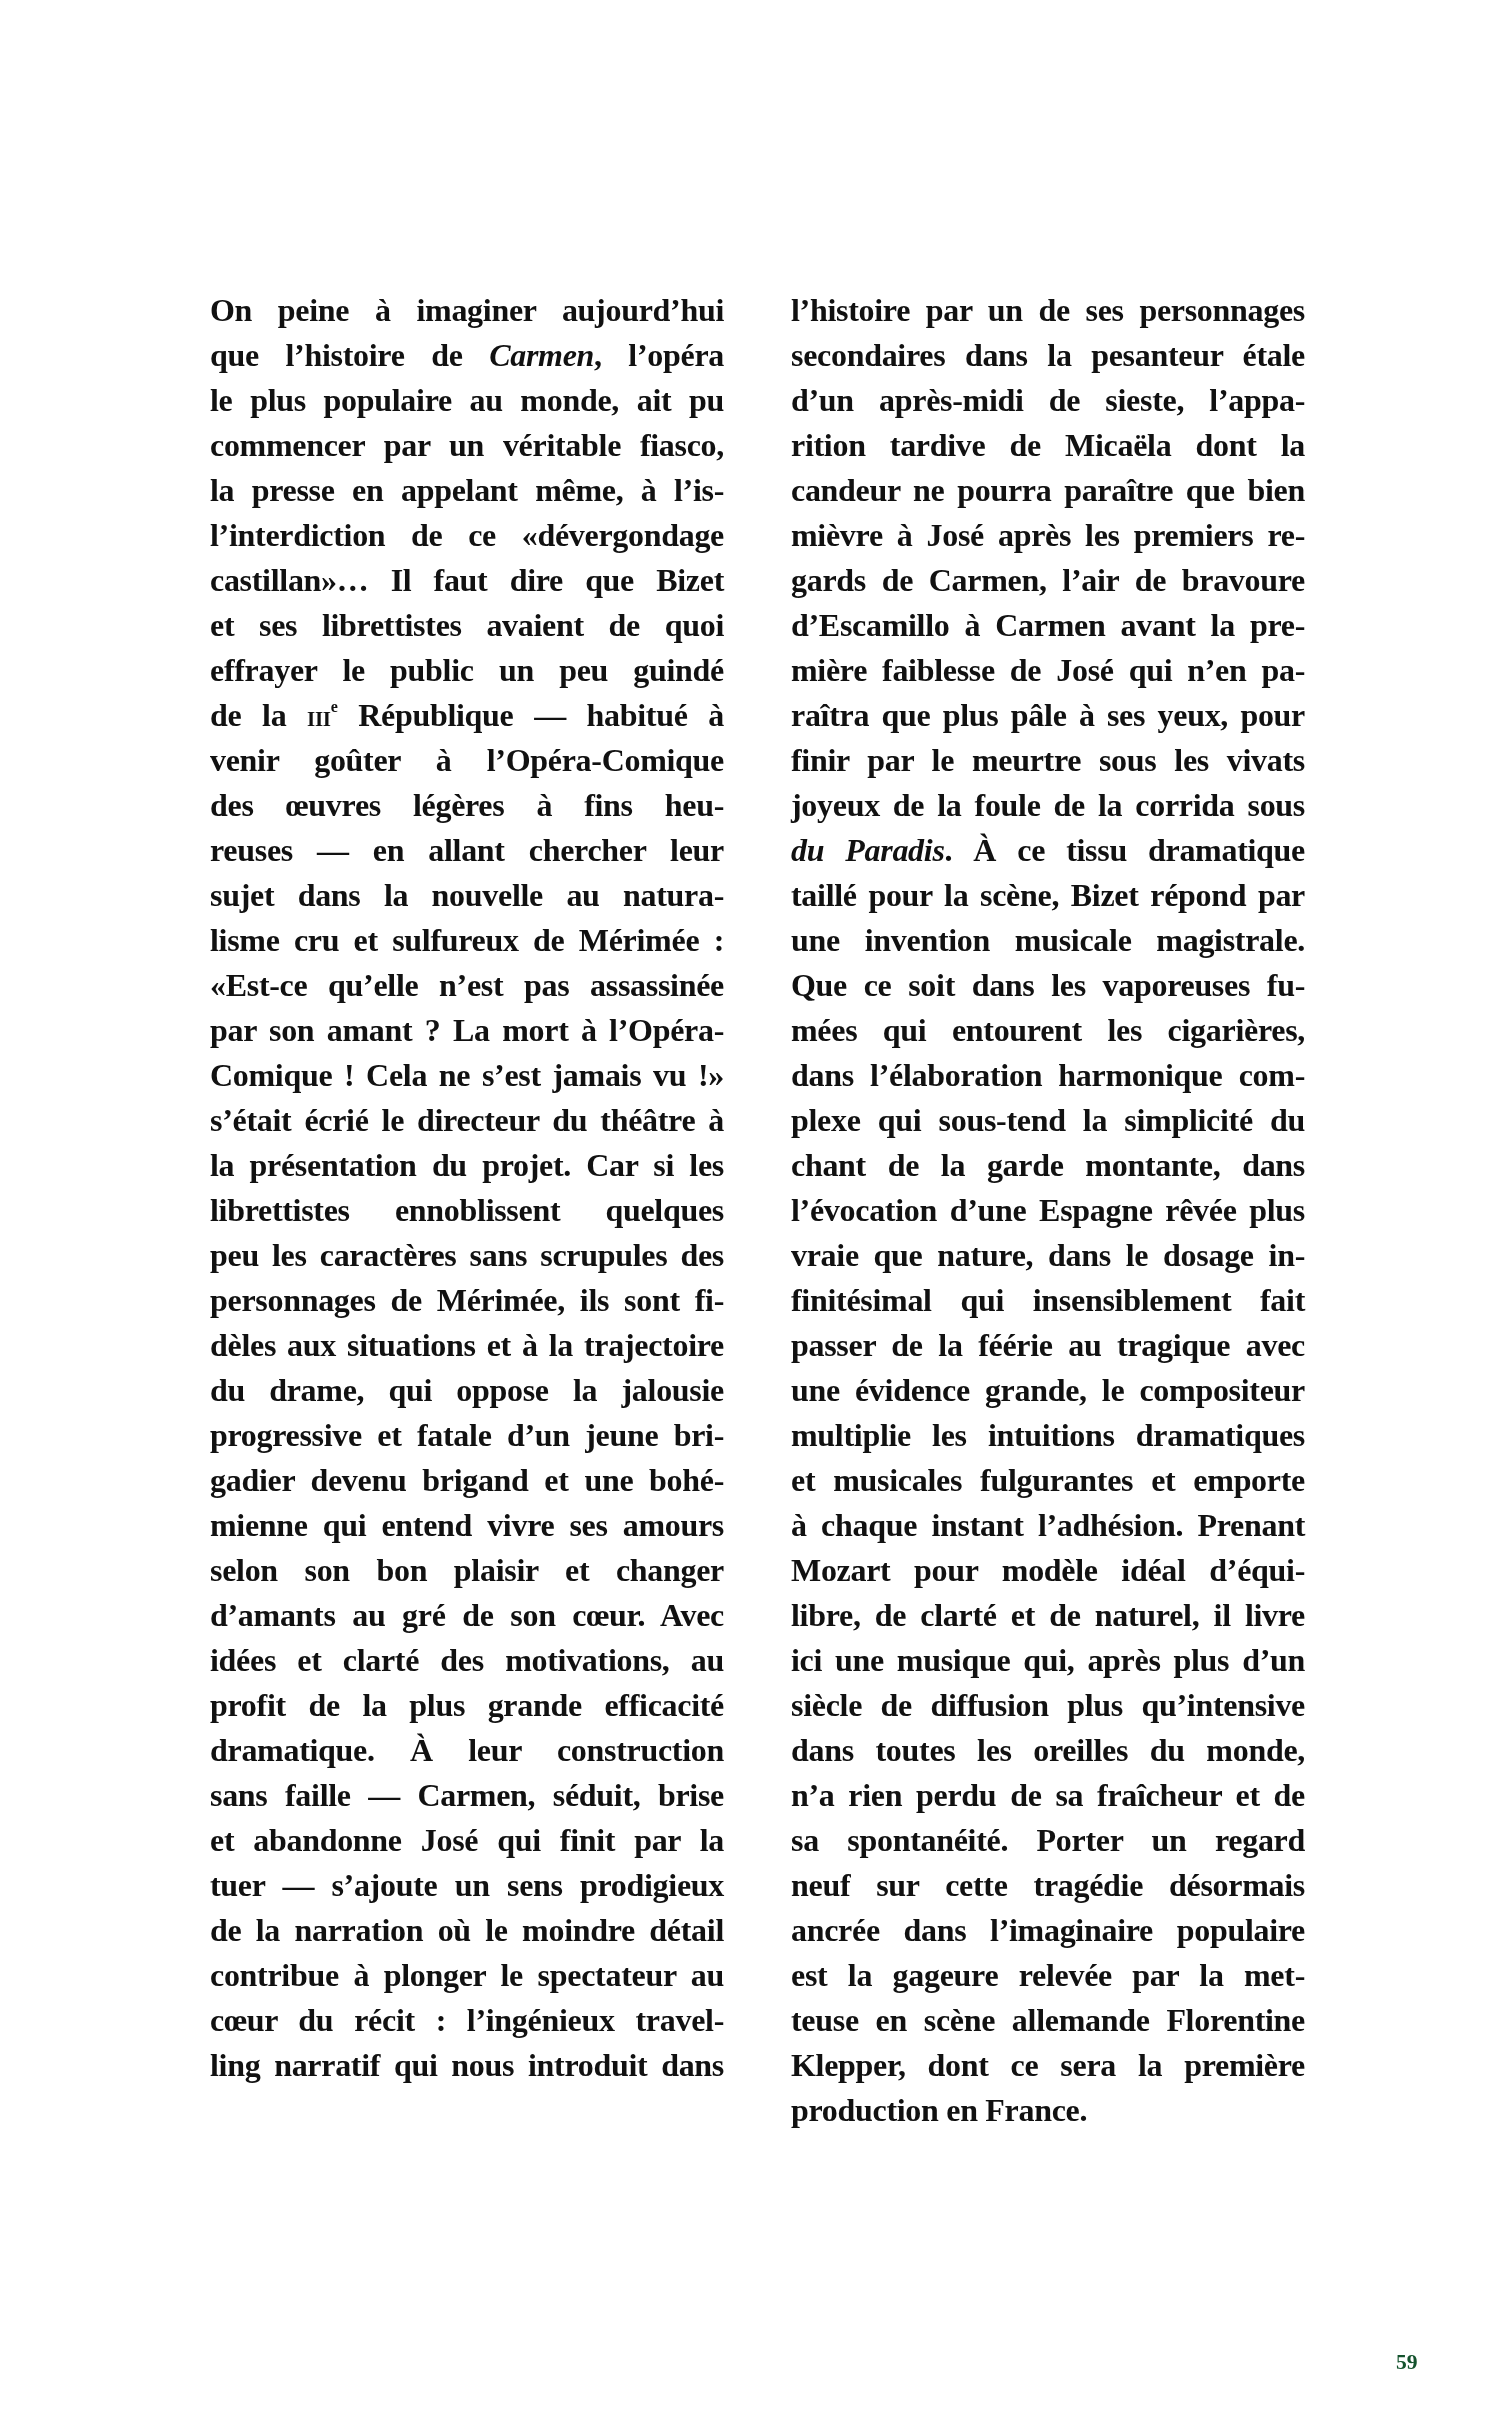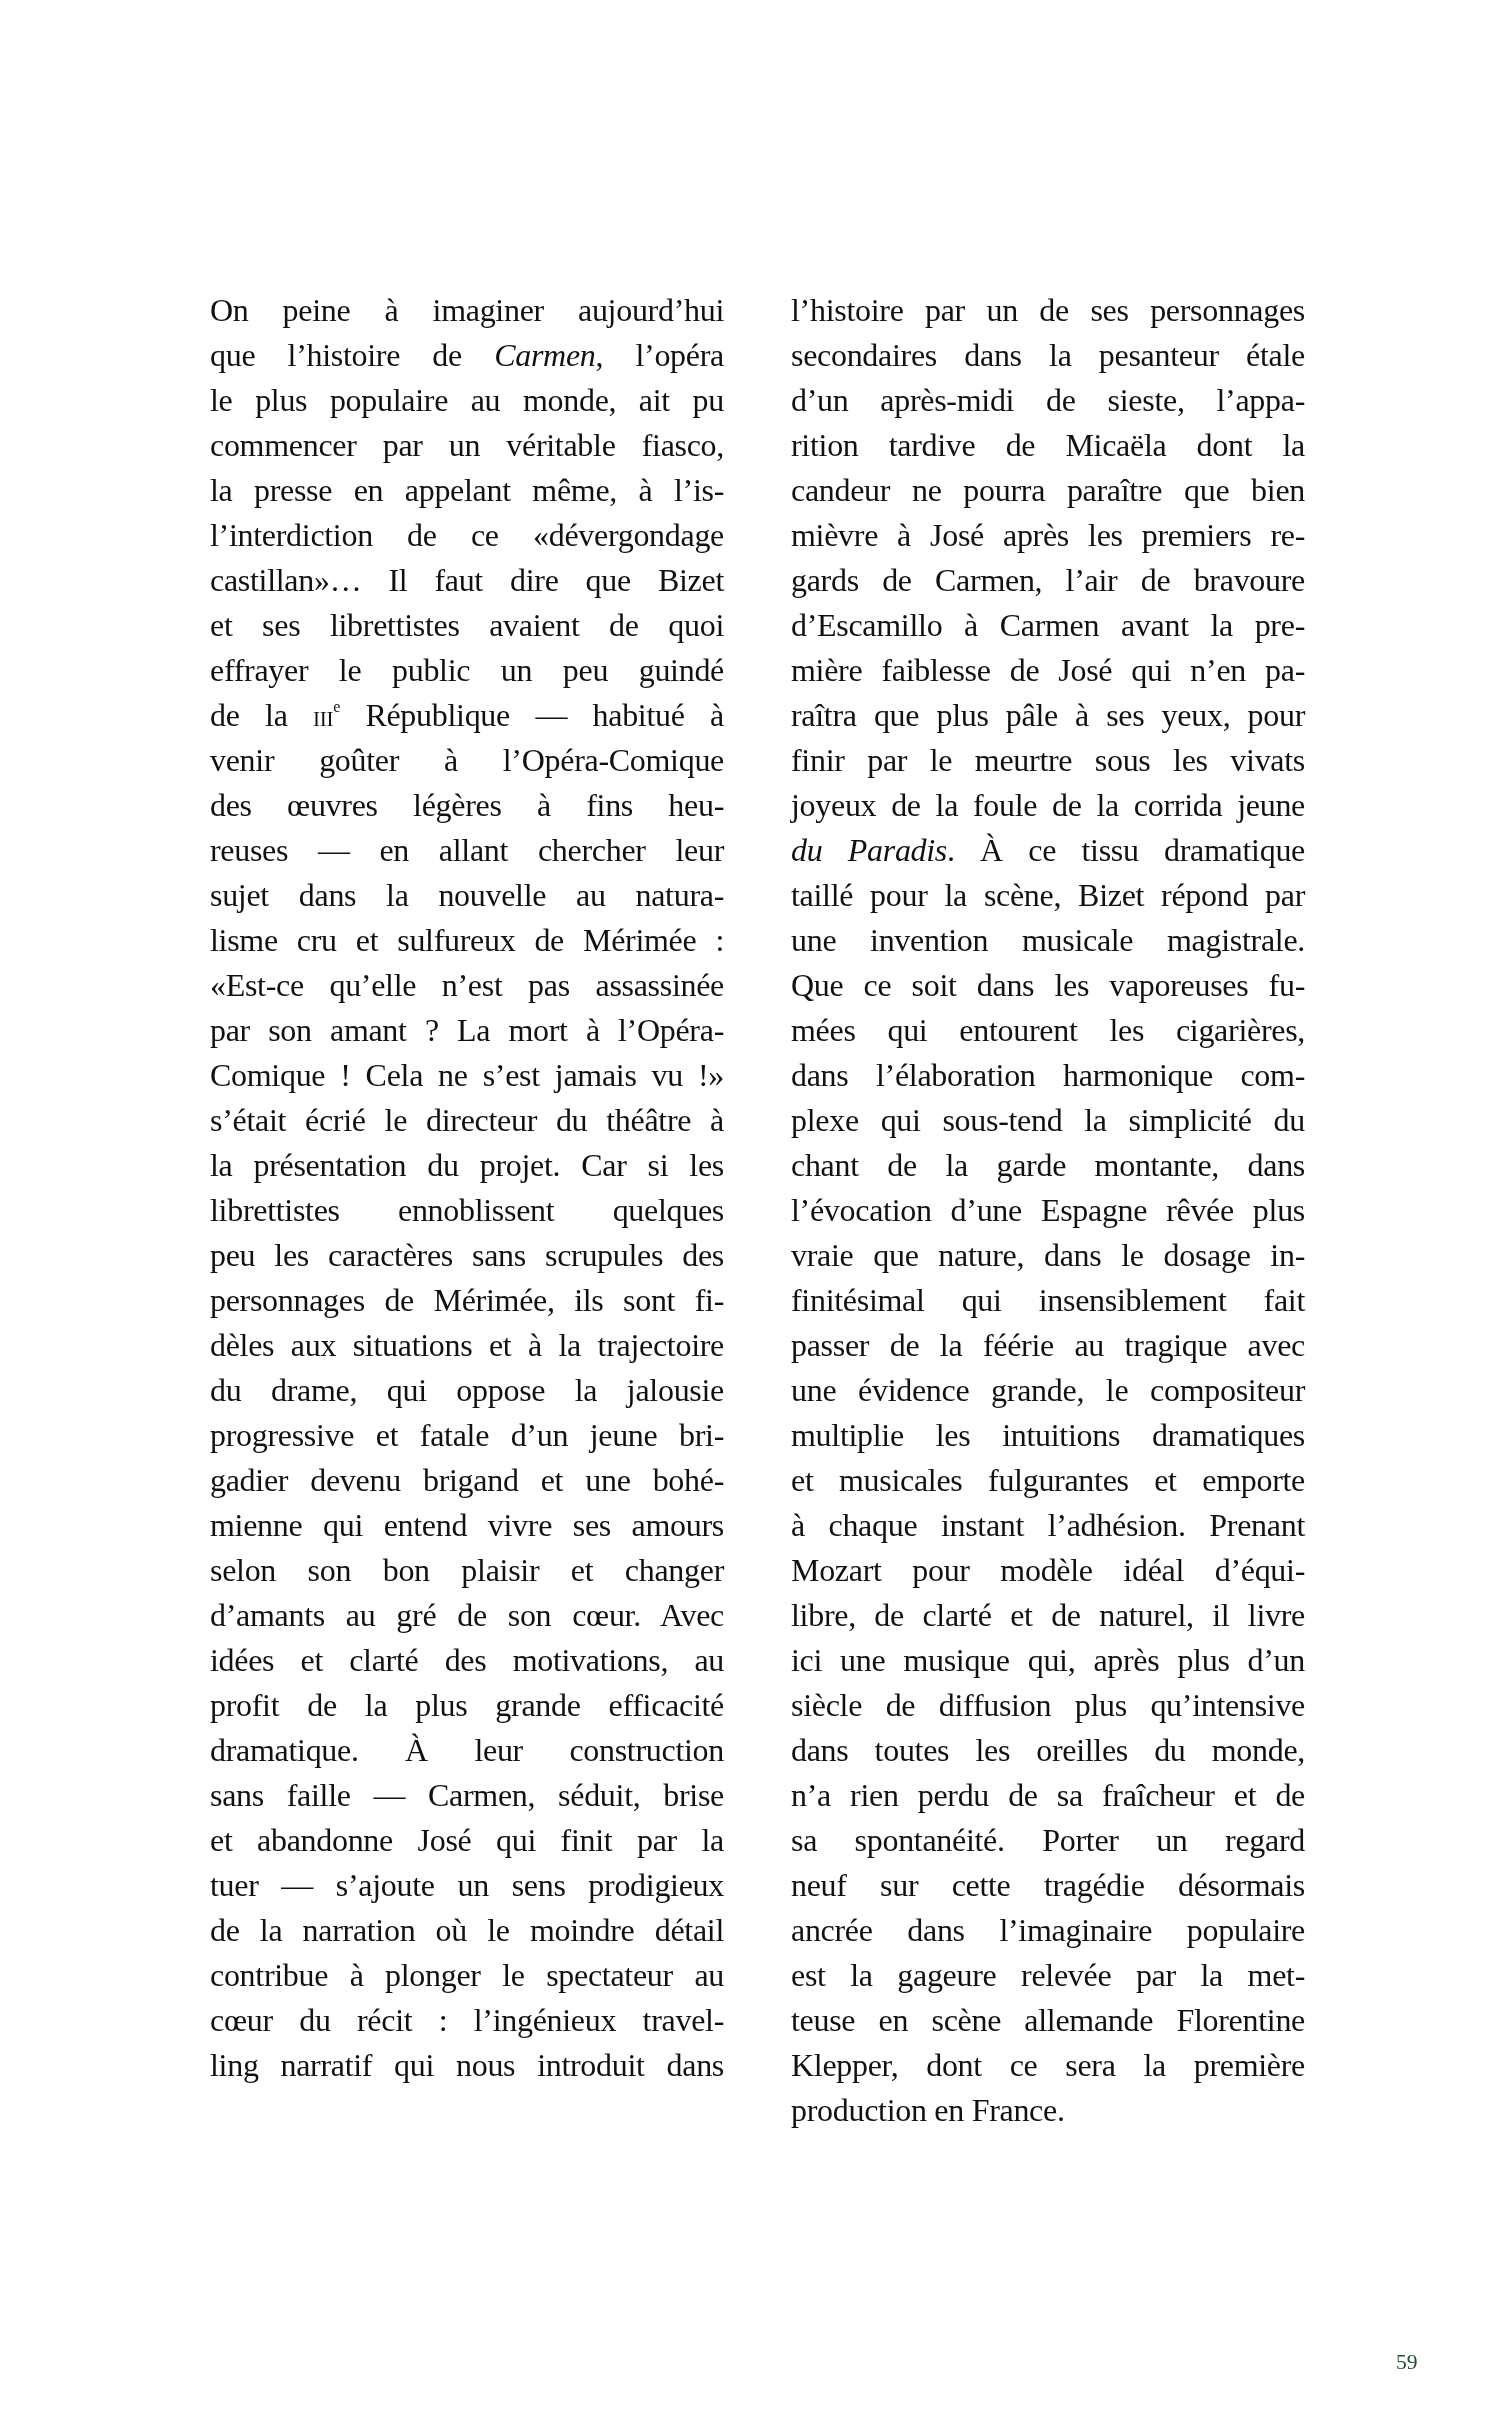--- a/index.html
+++ b/index.html
@@ -1,17 +1,17 @@
 <!DOCTYPE html>
 <html><head>
 <meta charset="utf-8">
 <style>
   html, body { margin: 0; padding: 0; background: #ffffff; }
   body { width: 1506px; height: 2432px; position: relative; overflow: hidden; }
-  .page { position: absolute; left: 0; top: 0; width: 1506px; height: 2432px; background: #fff; }
+  .page { position: absolute; left: 0; top: 0; width: 1506px; height: 2432px; background: #fff; font-weight: bold; }
   .col {
     position: absolute; top: 288px; width: 514px;
     font-family: "Liberation Serif", "DejaVu Serif", serif;
     font-size: 32px; color: #111;
     line-height: 45px;
   }
   .col.left { left: 210px; }
   .col.right { left: 791px; }
   .line {
     display: block; white-space: nowrap; height: 45px;
@@ -79,21 +79,21 @@
       <div class="line">secondaires dans la pesanteur étale</div>
       <div class="line">d’un après-midi de sieste, l’appa-</div>
       <div class="line">rition tardive de Micaëla dont la</div>
       <div class="line">candeur ne pourra paraître que bien</div>
       <div class="line">mièvre à José après les premiers re-</div>
       <div class="line">gards de Carmen, l’air de bravoure</div>
       <div class="line">d’Escamillo à Carmen avant la pre-</div>
       <div class="line">mière faiblesse de José qui n’en pa-</div>
       <div class="line">raîtra que plus pâle à ses yeux, pour</div>
       <div class="line">finir par le meurtre sous les vivats</div>
-      <div class="line">joyeux de la foule de la corrida jeune</div>
+      <div class="line">joyeux de la foule de la corrida sous</div>
       <div class="line"><span class="it">du Paradis</span>. À ce tissu dramatique</div>
       <div class="line">taillé pour la scène, Bizet répond par</div>
       <div class="line">une invention musicale magistrale.</div>
       <div class="line">Que ce soit dans les vaporeuses fu-</div>
       <div class="line">mées qui entourent les cigarières,</div>
       <div class="line">dans l’élaboration harmonique com-</div>
       <div class="line">plexe qui sous-tend la simplicité du</div>
       <div class="line">chant de la garde montante, dans</div>
       <div class="line">l’évocation d’une Espagne rêvée plus</div>
       <div class="line">vraie que nature, dans le dosage in-</div>

